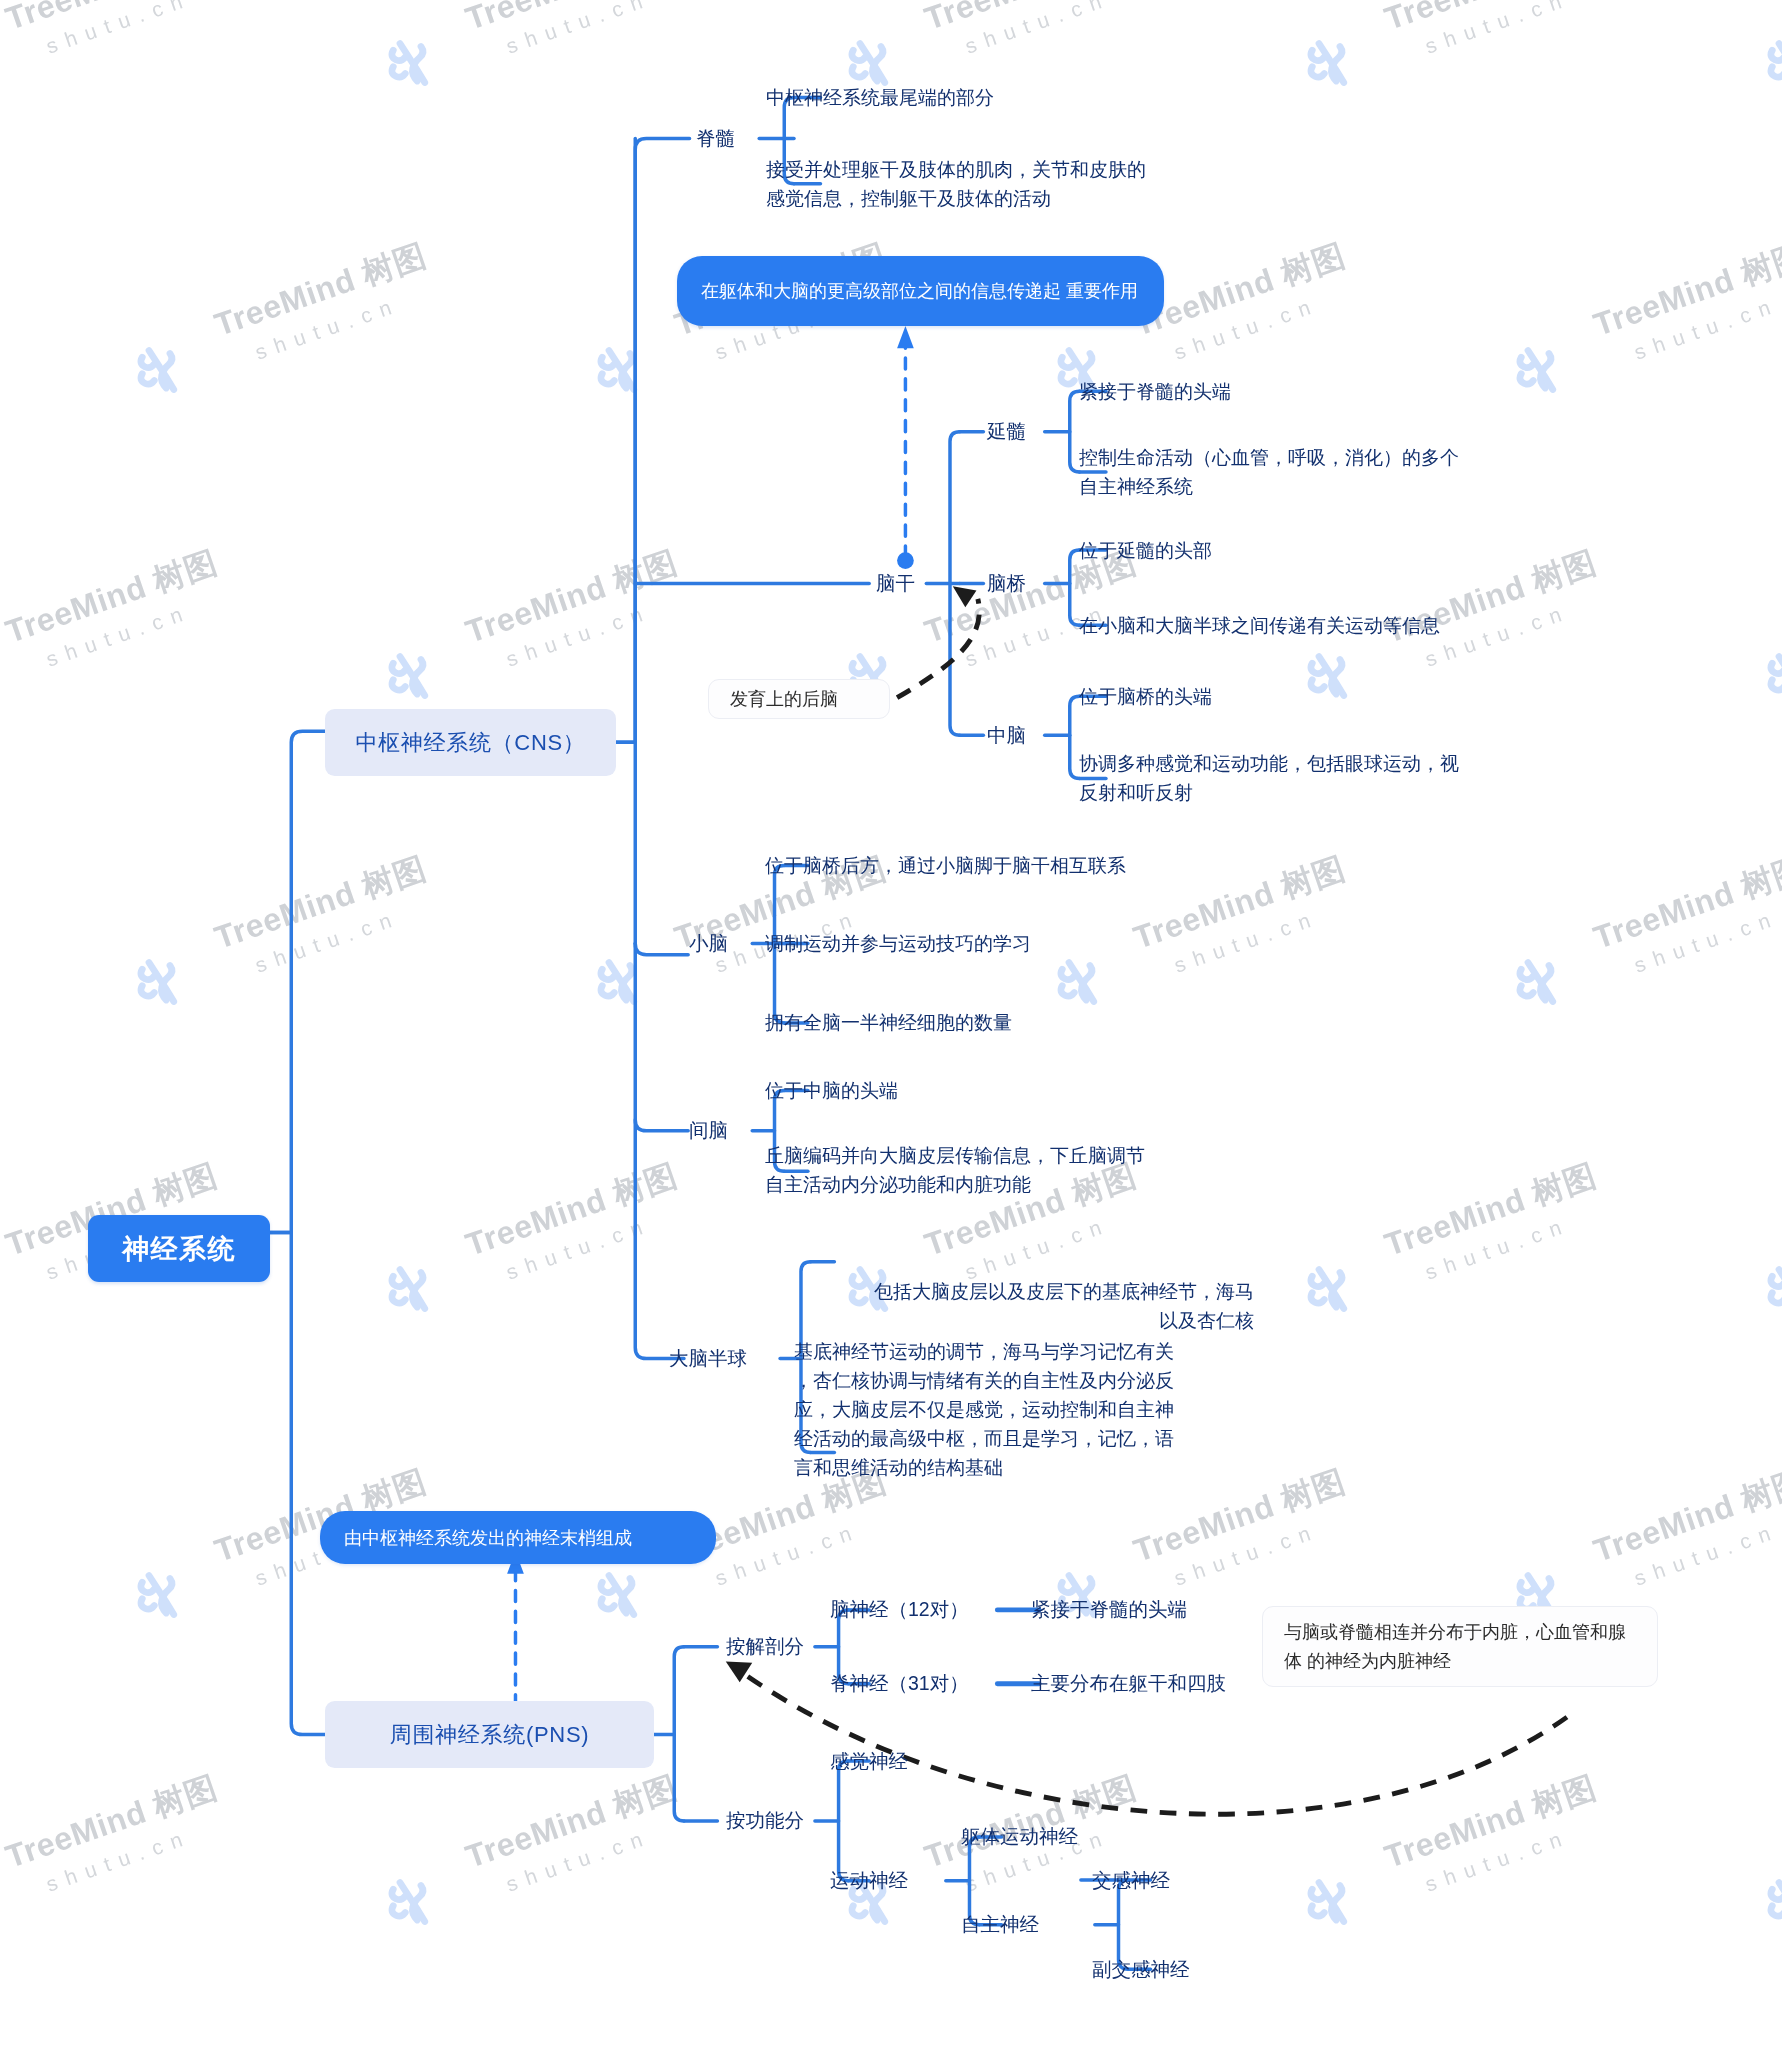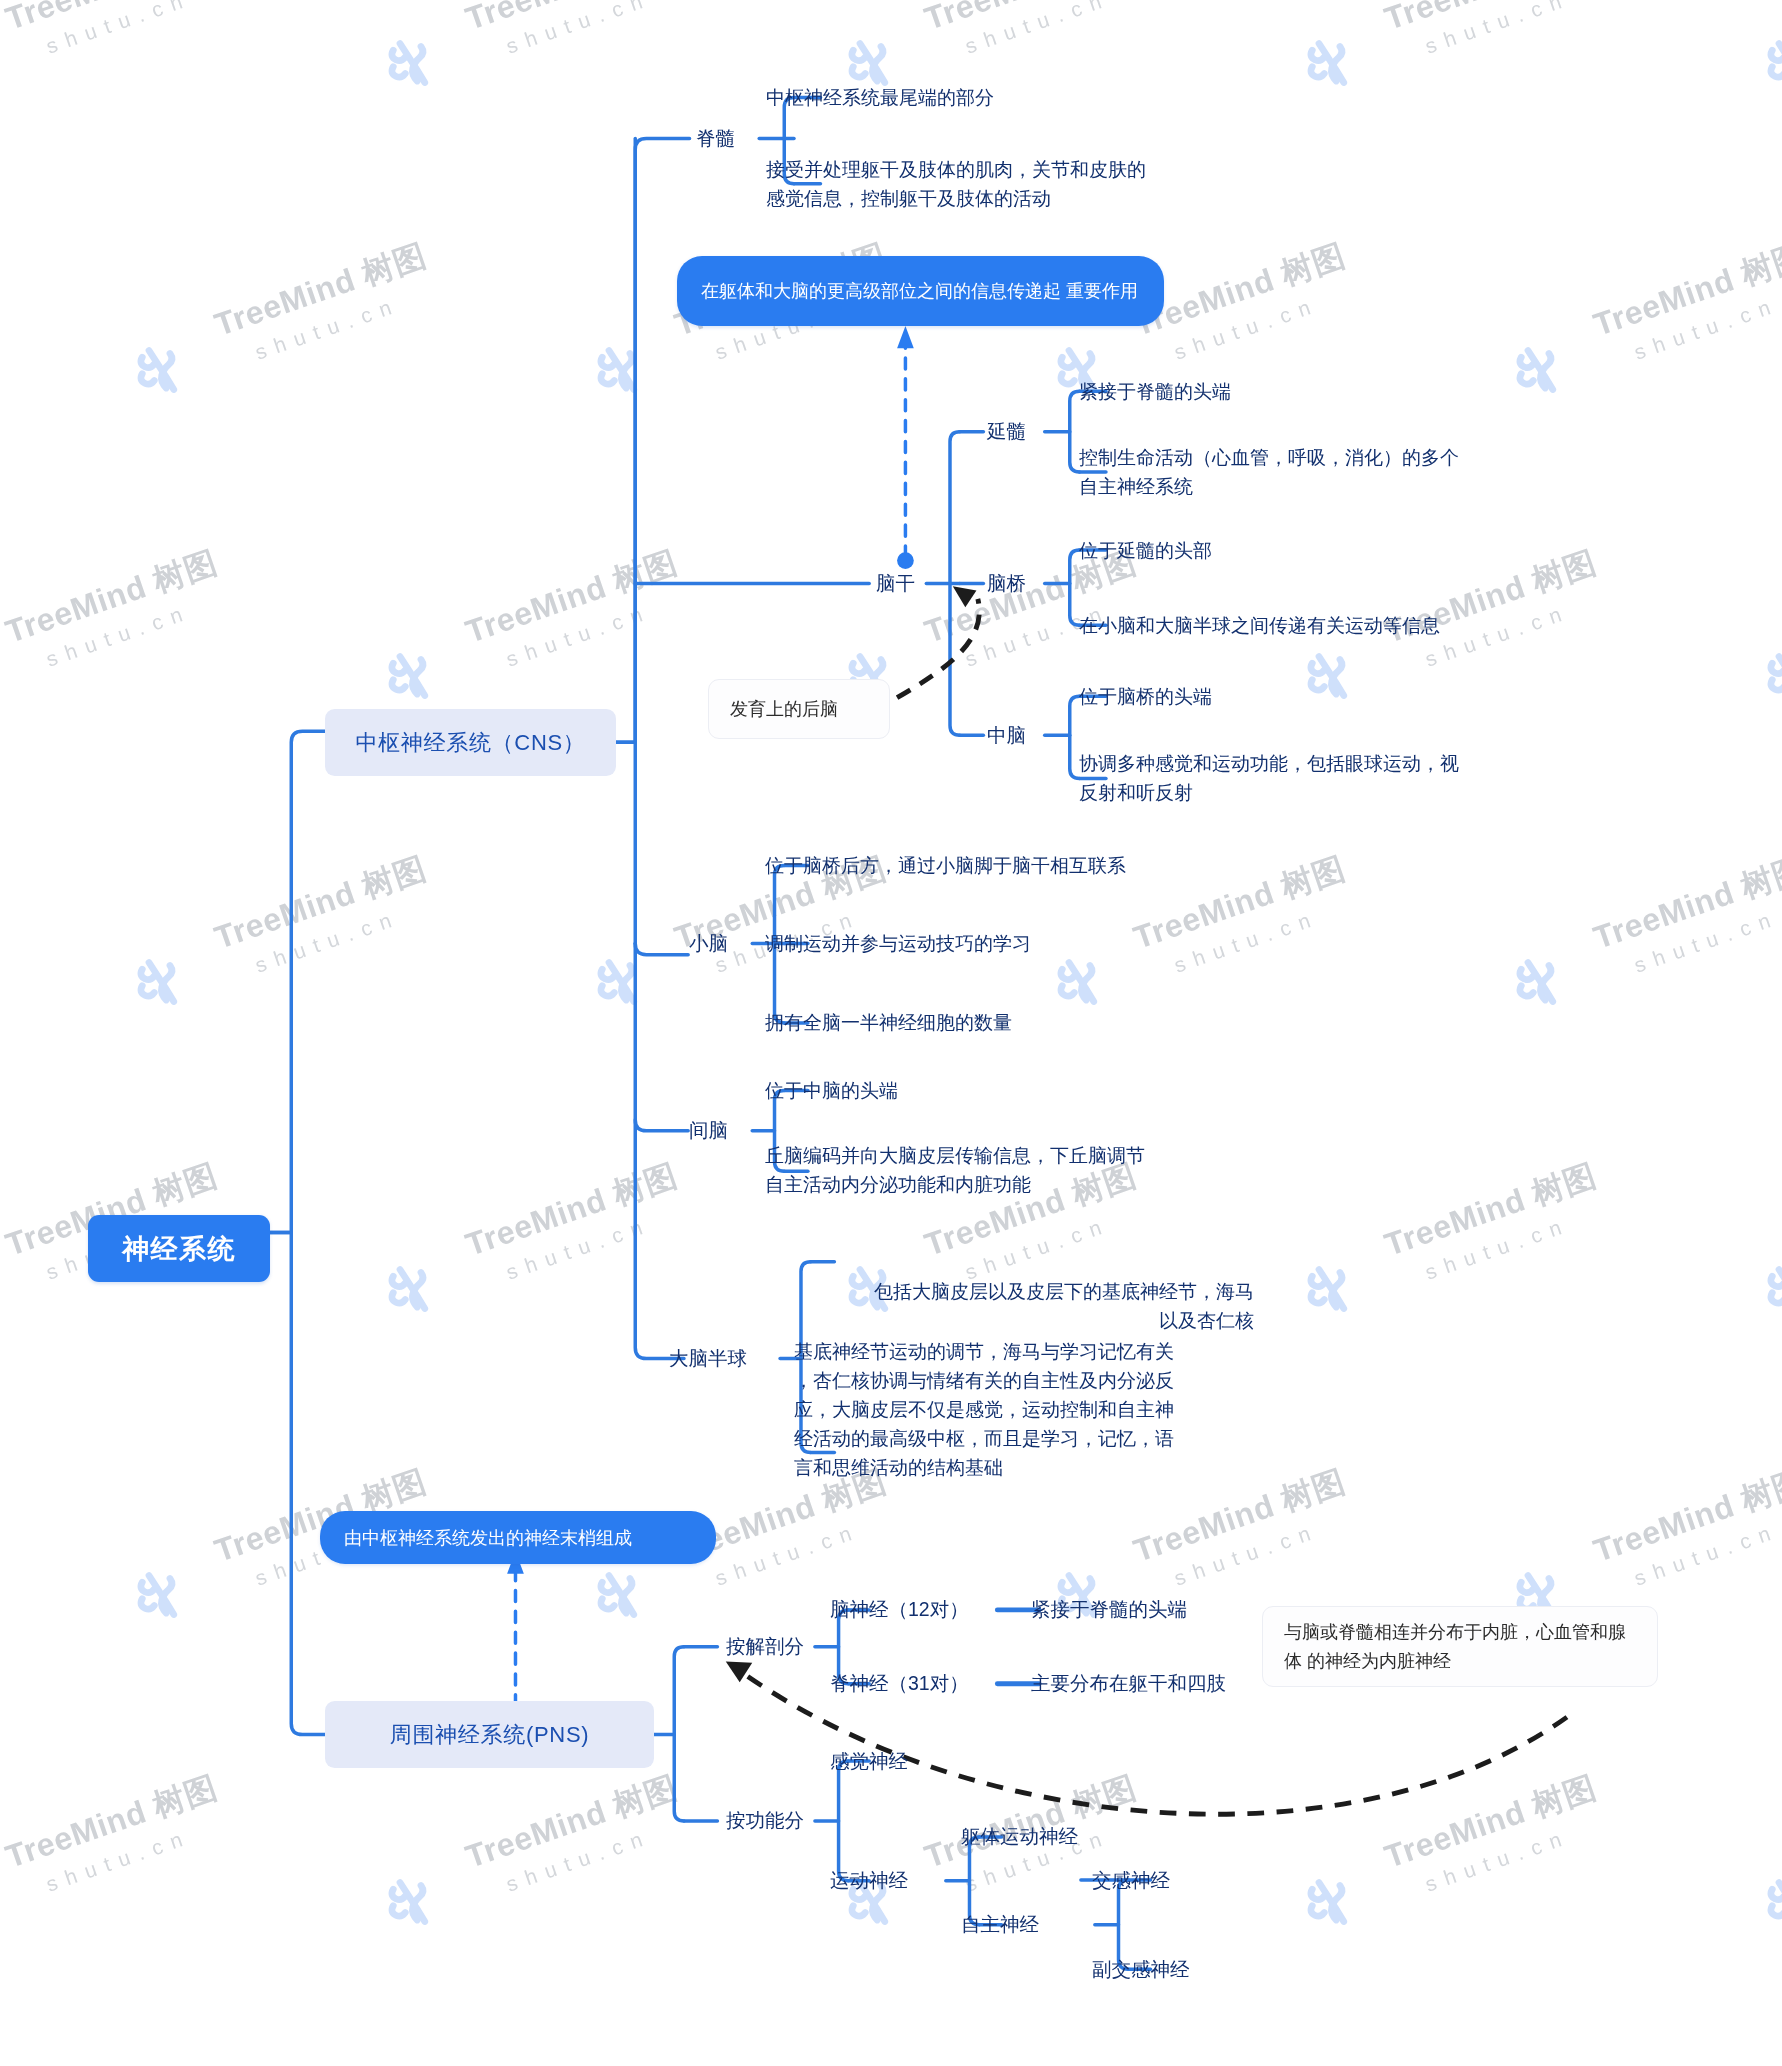--- a/index.html
+++ b/index.html
@@ -521,21 +521,21 @@
     <div class="node n-text" style="left:766px;top:83px;width:529px;">中枢神经系统最尾端的部分</div>
 
     <div class="node n-text" style="left:766px;top:155px;width:543px;">接受并处理躯干及肢体的肌肉，关节和皮肤的
 感觉信息，控制躯干及肢体的活动</div>
 
     <div class="node pill" style="left:677px;top:256px;width:487px;height:70px;">在躯体和大脑的更高级部位之间的信息传递起
 重要作用</div>
 
     <div class="node lvl2" style="left:876px;top:569px;">脑干</div>
 
-    <div class="node notebox" style="left:708px;top:679px;width:182px;height:60px;">发育上的后脑</div>
+    <div class="node notebox" style="left:708px;top:679px;width:182px;height:40px;">发育上的后脑</div>
 
     <div class="node lvl2" style="left:987px;top:417px;">延髓</div>
     <div class="node n-text" style="left:1079px;top:377px;width:362px;">紧接于脊髓的头端</div>
     <div class="node n-text" style="left:1079px;top:443px;width:446px;">控制生命活动（心血管，呼吸，消化）的多个
 自主神经系统</div>
 
     <div class="node lvl2" style="left:987px;top:569px;">脑桥</div>
     <div class="node n-text" style="left:1079px;top:536px;width:362px;">位于延髓的头部</div>
     <div class="node n-text" style="left:1079px;top:611px;width:487px;">在小脑和大脑半球之间传递有关运动等信息</div>
 

